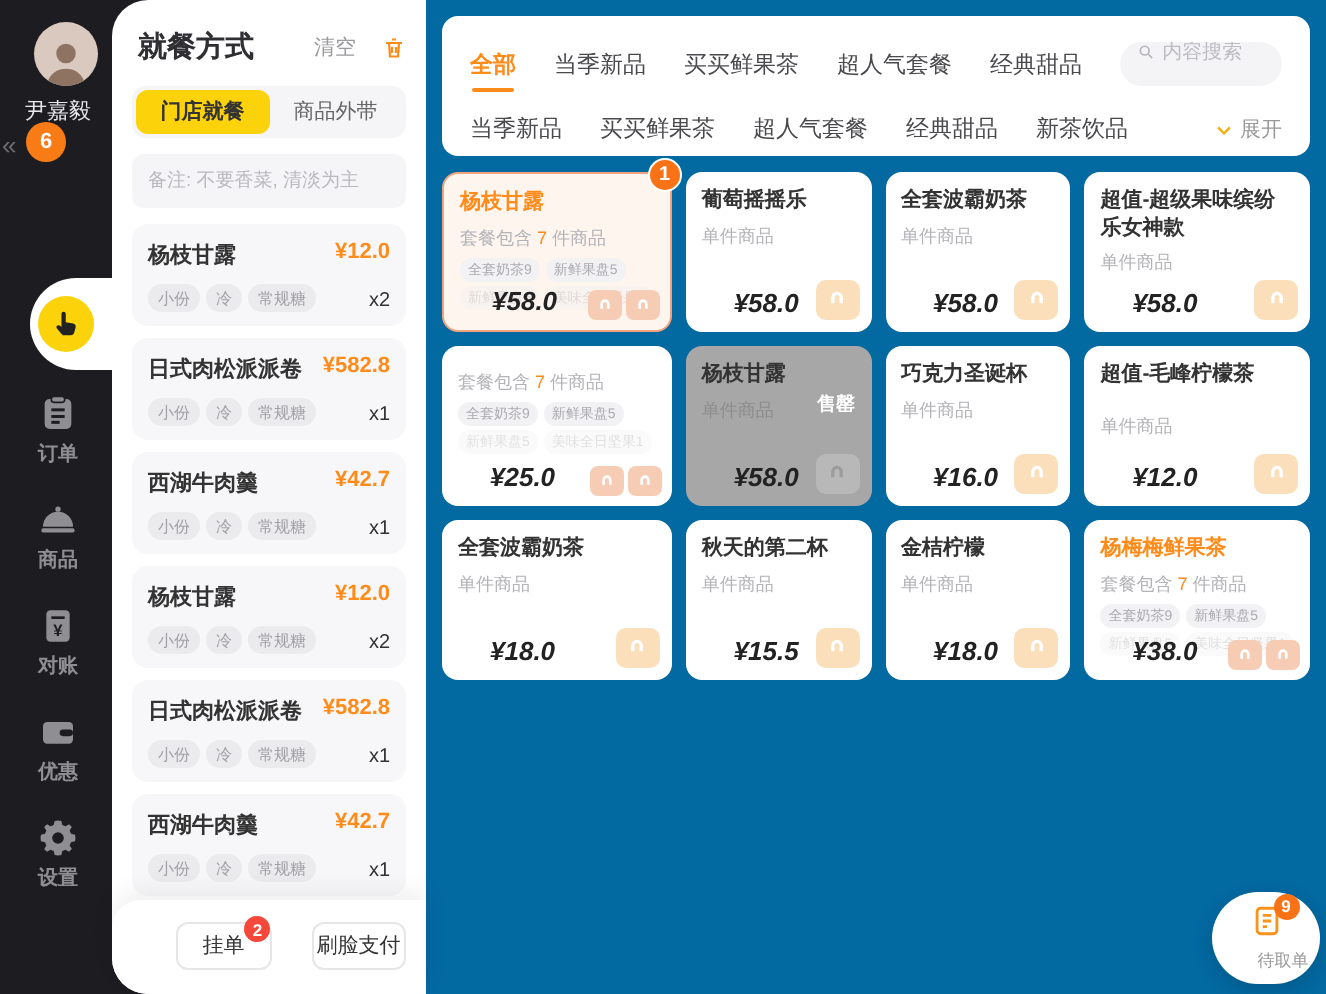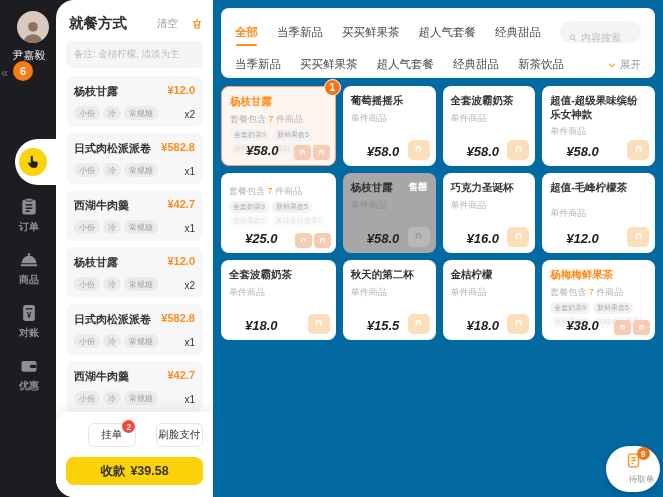--- a/index.html
+++ b/index.html
@@ -56,35 +56,35 @@
   
   .main { position:absolute; left:213px; top:0; right:0; bottom:0; background:#0369a1; }
   .cat-panel { position:absolute; left:8px; top:8px; right:8px; height:70px; background:#fff;
     border-radius:8px; padding:13px 14px 0; }
   .trow { display:flex; align-items:center; gap:19px; }
   .ttab { font-size:11.5px; color:#4a4a4e; cursor:pointer; white-space:nowrap; }
   .ttab.active { color:#ff8c1a; font-weight:bold; position:relative; }
   .ttab.active::after { content:""; position:absolute; left:1px; right:1px; bottom:-6px; height:2px;
     background:#ff8c1a; border-radius:1px; }
   .search { margin-left:auto; width:118px; height:22px; background:#f4f4f6; border-radius:12px;
-    display:flex; align-items:flex-end; gap:4px; padding:0 9px; }
+    display:flex; align-items:flex-start; gap:4px; padding:0 9px; }
   .search input { border:none; background:transparent; outline:none; font-size:10px; width:100%; color:#666; }
   .search input::placeholder { color:#bcbcc2; }
   .trow2 { margin-top:14px; }
   .expand { margin-left:auto; display:flex; align-items:center; gap:3px; font-size:10.5px; color:#999; cursor:pointer; }
 
   .grid { position:absolute; left:8px; top:86px; right:8px; display:grid;
     grid-template-columns:repeat(4,1fr); gap:7px; grid-auto-rows:80px; }
   .card { background:#fff; border-radius:8px; padding:8px; position:relative; cursor:pointer; }
   .card.sel { background:#fdf5ee; border:1px solid #f2a37d; }
   .card.sold { background:#a7a7a7; }
   .ctitle { font-size:10.5px; font-weight:bold; color:#333; line-height:1.3; }
   .card.combo .ctitle { color:#ff8c1a; }
   .card.sold .ctitle { padding-right:24px; }
-  .sold-flag { position:absolute; top:8px; right:8px; font-size:9.5px; color:#fff; font-weight:bold; }
+  .sold-flag { position:absolute; top:23px; right:8px; font-size:9.5px; color:#fff; font-weight:bold; }
   .cdesc { margin-top:4px; font-size:9px; color:#b3b3b8; }
   .card.sold .cdesc { color:#8d8d8d; }
   .cdesc .cnt { color:#ff8c1a; }
   .ctags { margin-top:3px; display:flex; gap:3px; overflow:hidden; }
   .ctag { background:#f2f2f4; color:#ababb0; font-size:7px; padding:1px 4px; border-radius:6px; white-space:nowrap; }
   .ctags.faded { opacity:.35; margin-top:2px; }
   .cprice { position:absolute; left:24px; bottom:7px; font-size:13px; font-weight:bold; color:#222; z-index:2;font-style:italic; }
   .bag { position:absolute; right:6px; bottom:6px; width:22px; height:20px; background:#fbdfba;
     border-radius:5px; display:flex; align-items:center; justify-content:center; }
   .card.sold .bag { background:#b8b8b8; }
@@ -151,33 +151,44 @@
         </svg>
       <span>对账</span>
     </div>
     <div class="mi">
       <svg width="20" height="20" viewBox="0 0 24 24">
           <rect x="3" y="6" width="18" height="13" rx="2.5" fill="#8e8e93"></rect>
           <rect x="13" y="10.5" width="8" height="4" rx="2" fill="#1d1d21"></rect>
         </svg>
       <span>优惠</span>
     </div>
+    <div class="mi">
+      <svg width="20" height="20" viewBox="0 0 24 24">
+          <path fill="#8e8e93" d="M12 1.5l2 .3.6 2.4 1.9.8 2.1-1.3 1.7 1.7-1.3 2.1.8 1.9 2.4.6.3 2-.3 2-2.4.6-.8 1.9 1.3 2.1-1.7 1.7-2.1-1.3-1.9.8-.6 2.4-2 .3-2-.3-.6-2.4-1.9-.8-2.1 1.3-1.7-1.7 1.3-2.1-.8-1.9-2.4-.6-.3-2 .3-2 2.4-.6.8-1.9-1.3-2.1 1.7-1.7 2.1 1.3 1.9-.8.6-2.4z"></path>
+          <circle cx="12" cy="12" r="3.5" fill="#1d1d21"></circle>
+        </svg>
+      <span>设置</span>
+    </div>
   </div>
 
   <div class="opanel">
     <div class="op-head">
       <span class="op-title">就餐方式</span>
       <span class="op-clear">
         <span>清空</span>
         <svg width="12" height="12" viewBox="0 0 24 24" fill="none" stroke="#ff8c1a" stroke-width="2.2">
             <path d="M4 7h16M10 3.5h4M7 7l1 13.5h8L17 7M10 11v6M14 11v6"></path>
           </svg>
       </span>
     </div>
-    <div class="op-note">备注: 金桔柠檬, 清淡为主</div>
+    <div class="op-tabs">
+      <div class="op-tab active">门店就餐</div>
+      <div class="op-tab">商品外带</div>
+    </div>
+    <div class="op-note">备注: 不要香菜, 清淡为主</div>
 
     <div class="op-list">
       <div class="oitem">
         <div class="oi-top">
             <span class="oi-name">杨枝甘露</span>
             <span class="oi-price">¥12.0</span>
           </div>
         <div class="oi-bot">
             <span class="tag">小份</span>
             <span class="tag">冷</span>
@@ -246,24 +257,20 @@
           </div>
       </div>
     </div>
 
     <div class="op-footer">
       <div class="op-btn-row">
         <div class="op-btn">
           <span class="rel"><span>挂单</span><span class="rbadge">2</span></span>
         </div>
         <div class="op-btn">刷脸支付</div>
-      </div>
-      <div class="op-pay">
-        <span>收款</span>
-        <span>¥39.58</span>
       </div>
     </div>
   </div>
 
   <div class="main">
     <div class="cat-panel">
       <div class="trow">
         <span class="ttab active">全部</span>
         <span class="ttab">当季新品</span>
         <span class="ttab">买买鲜果茶</span>

